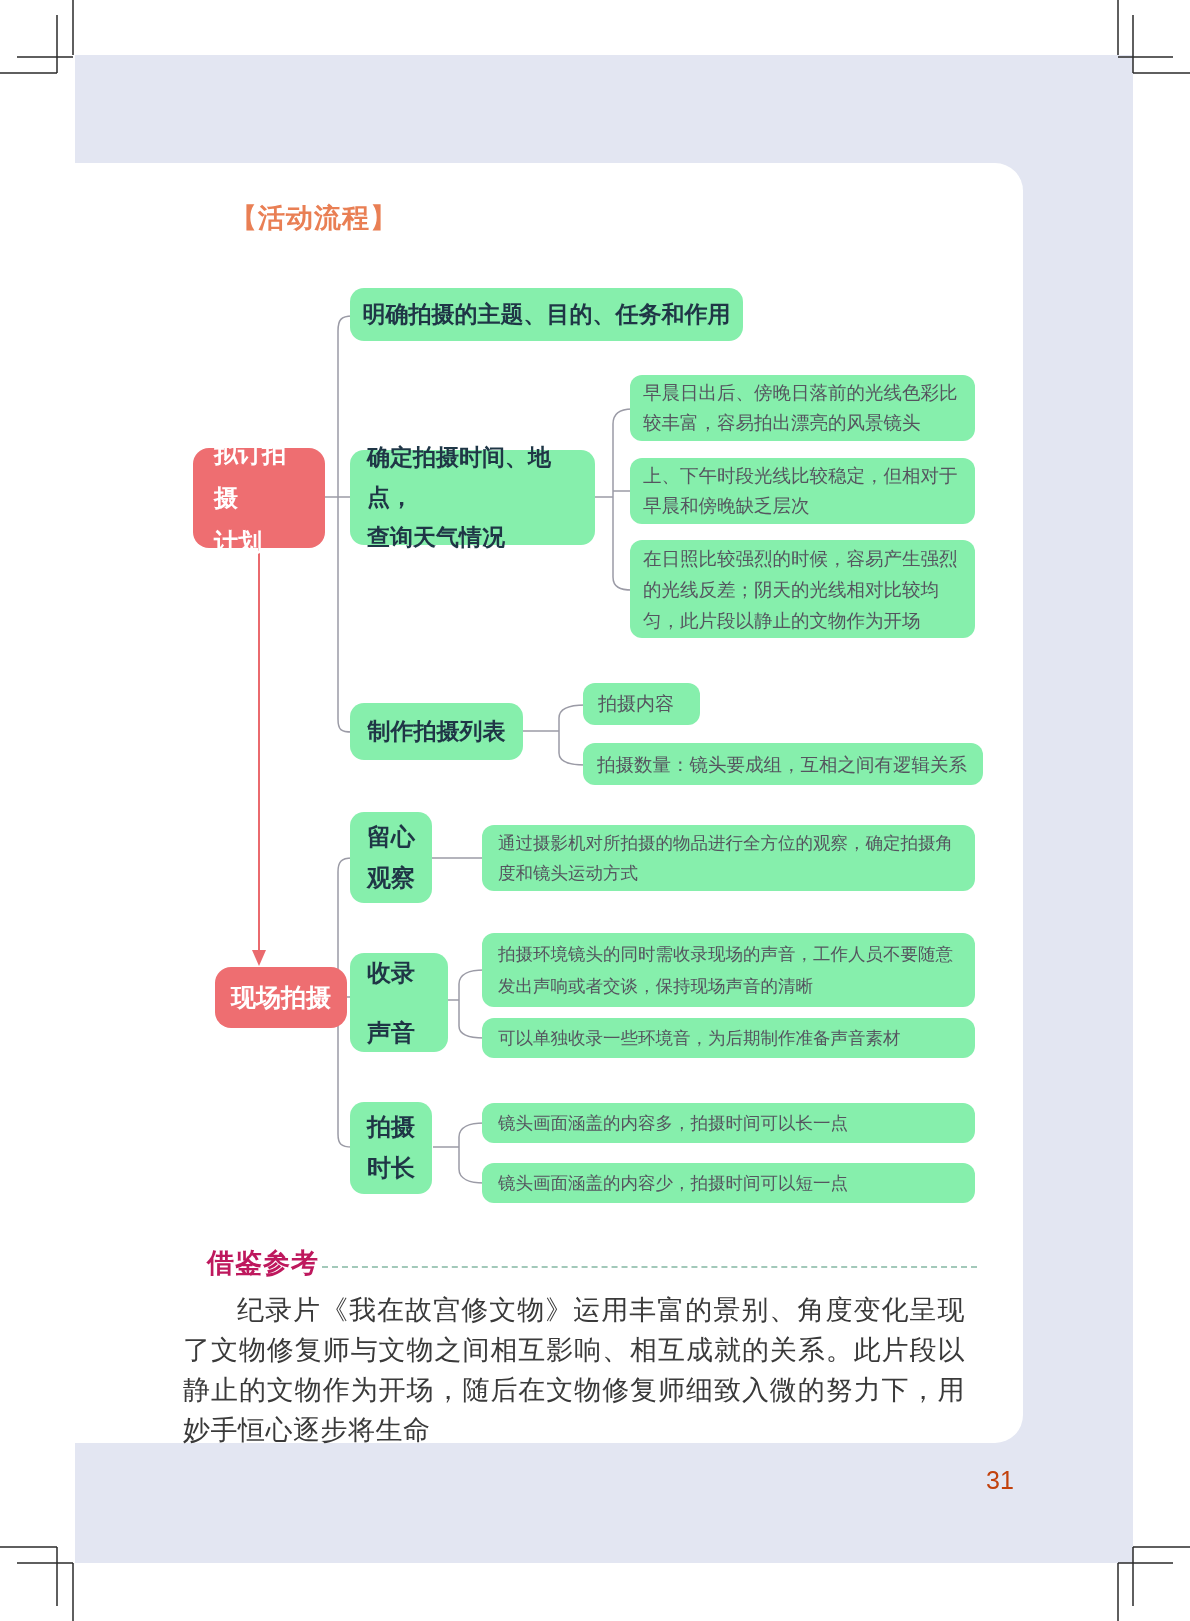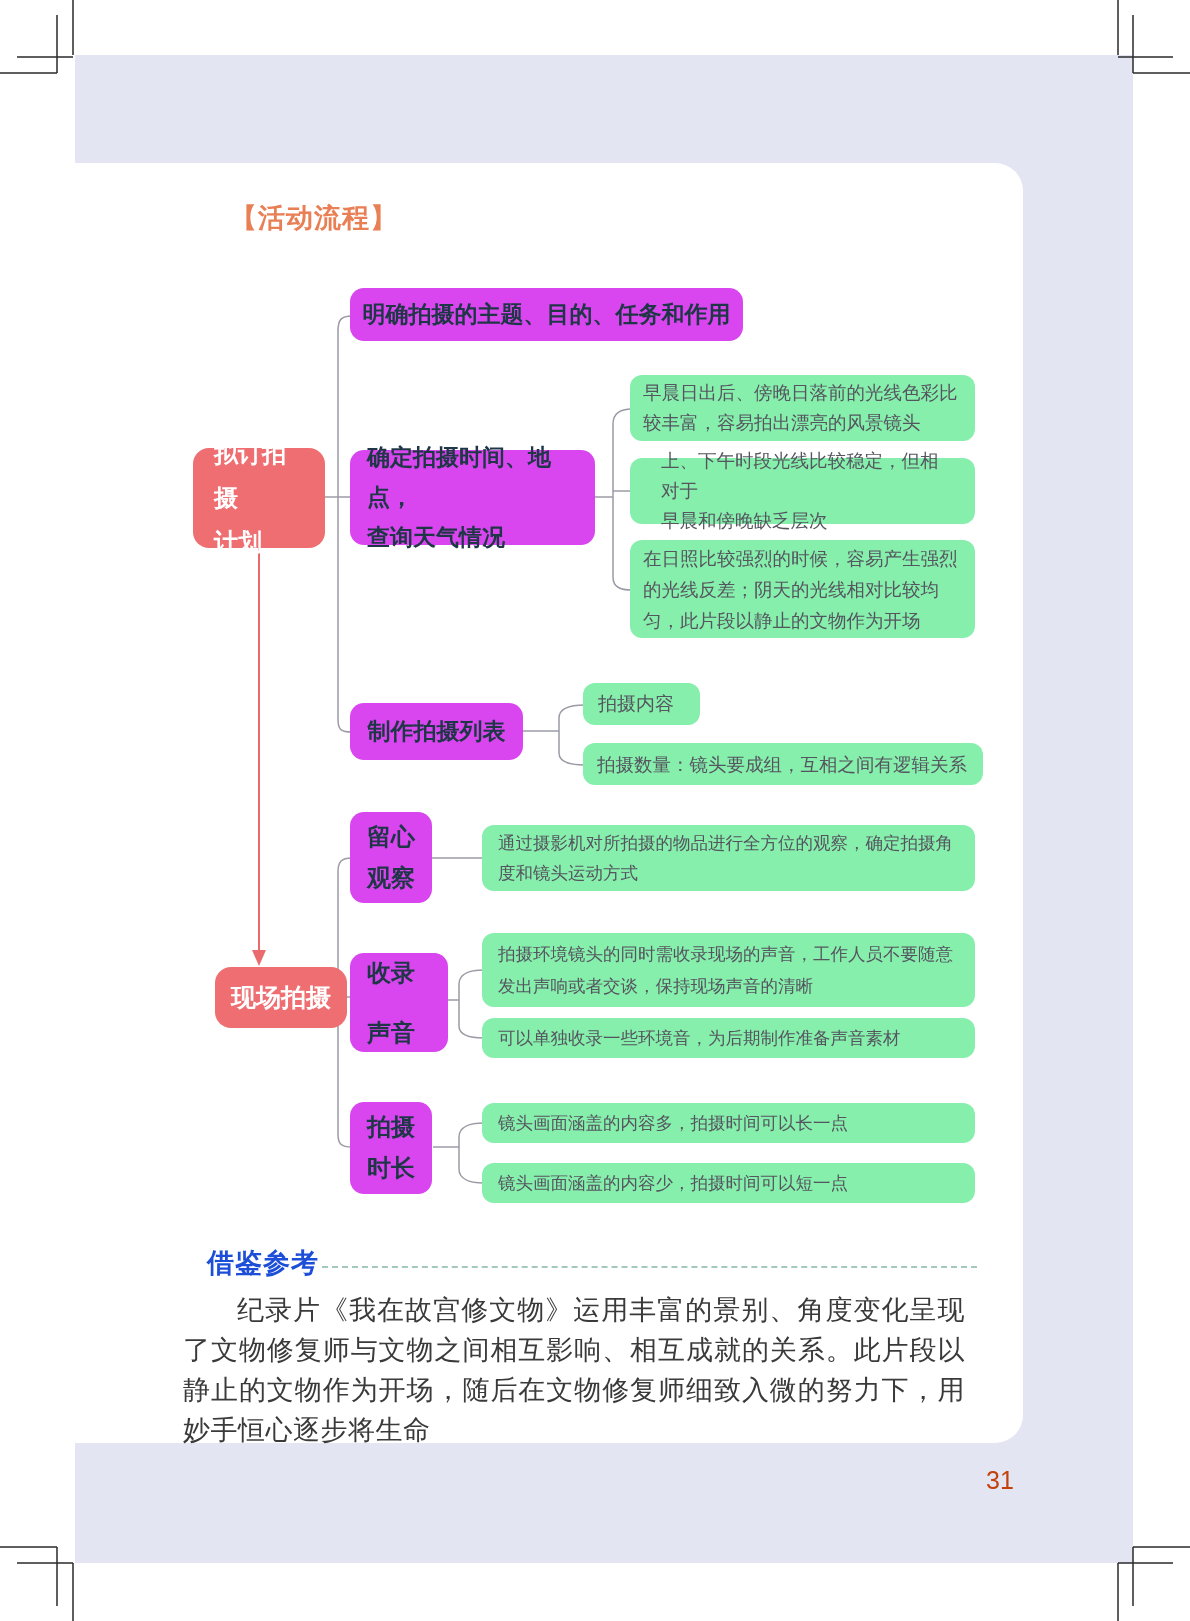--- a/index.html
+++ b/index.html
@@ -24,50 +24,50 @@
     left:230px; top:200px; font-size:27px; font-weight:bold;
     color:#e97f54; letter-spacing:1px;
     font-family:"Liberation Sans", sans-serif;
   }
 
   .node {
     display:flex; align-items:center; white-space:pre-line;
     font-family:"Liberation Serif","DejaVu Serif",serif; font-weight:bold;
   }
   .red  { background:#ee6e71; color:#ffffff; border-radius:16px; }
-  .teal { background:#d946ef; color:#1f3646; border-radius:14px; }
+  .teal { background:#86efac; color:#1f3646; border-radius:14px; }
   .gray {
     background:#86efac; color:#55555f; border-radius:12px;
     font-family:"Liberation Sans","DejaVu Sans",sans-serif; font-weight:normal;
     display:flex; align-items:center; white-space:pre-line;
   }
 
   #n-root1   { left:193px; top:448px; width:132px; height:100px; font-size:24px; line-height:44px; padding:0 21px; }
   #n-root2   { left:193px; top:967px; width:132px; height:61px;  font-size:25px; justify-content:center;margin-left:22px; }
 
   #n-topic   { left:350px; top:288px; width:393px; height:53px; font-size:23px; justify-content:center; }
   #n-time    { left:350px; top:450px; width:245px; height:95px; font-size:23px; line-height:40px; padding:0 17px; }
   #n-list    { left:350px; top:703px; width:173px; height:57px; font-size:23px; justify-content:center; }
   #n-observe { left:350px; top:812px; width:82px; height:91px;  font-size:24px; line-height:41px; padding:0 17px; }
   #n-record  { left:350px; top:953px; width:98px; height:99px;  font-size:24px; line-height:60px; padding:12px 17px; }
   #n-duration{ left:350px; top:1102px; width:82px; height:92px; font-size:24px; line-height:41px; padding:0 17px; }
 
   #d-time-0  { left:630px; top:375px; width:345px; height:66px; font-size:18.5px; line-height:30px; padding:0 13px; }
-  #d-time-1  { left:630px; top:458px; width:345px; height:66px; font-size:18.5px; line-height:30px; padding:0 31px; }
+  #d-time-1  { left:630px; top:458px; width:345px; height:66px; font-size:18.5px; line-height:30px; padding:0 13px; }
   #d-time-2  { left:630px; top:540px; width:345px; height:98px; font-size:18.5px; line-height:31px; padding:0 13px; }
   #d-list-0  { left:583px; top:683px; width:117px; height:42px; font-size:19px;   padding:0 15px; }
   #d-list-1  { left:583px; top:743px; width:400px; height:42px; font-size:18.5px; padding:0 14px; }
   #d-observe-0 { left:482px; top:825px;  width:493px; height:66px; font-size:17.5px; line-height:30px; padding:0 16px; }
   #d-record-0  { left:482px; top:933px;  width:493px; height:74px; font-size:17.5px; line-height:32px; padding:0 16px; }
   #d-record-1  { left:482px; top:1018px; width:493px; height:40px; font-size:17.5px; padding:0 16px; }
   #d-duration-0{ left:482px; top:1103px; width:493px; height:40px; font-size:17.5px; padding:0 16px; }
   #d-duration-1{ left:482px; top:1163px; width:493px; height:40px; font-size:17.5px; padding:0 16px; }
 
   .ref-title {
-    left:207px; top:1245px; font-size:27px; font-weight:bold; color:#1d4ed8;
+    left:207px; top:1245px; font-size:27px; font-weight:bold; color:#be185d;
     letter-spacing:1px; font-family:"Liberation Sans", sans-serif;
   }
   .ref-dash {
     left:322px; top:1266px; width:655px; height:0;
     border-top:2px dashed #a3c9ba;
   }
   .paragraph {
     left:183px; top:1290px; width:782px;
     font-family:"Liberation Serif","DejaVu Serif",serif;
     font-size:27px; line-height:40px; color:#3a3a3a;

